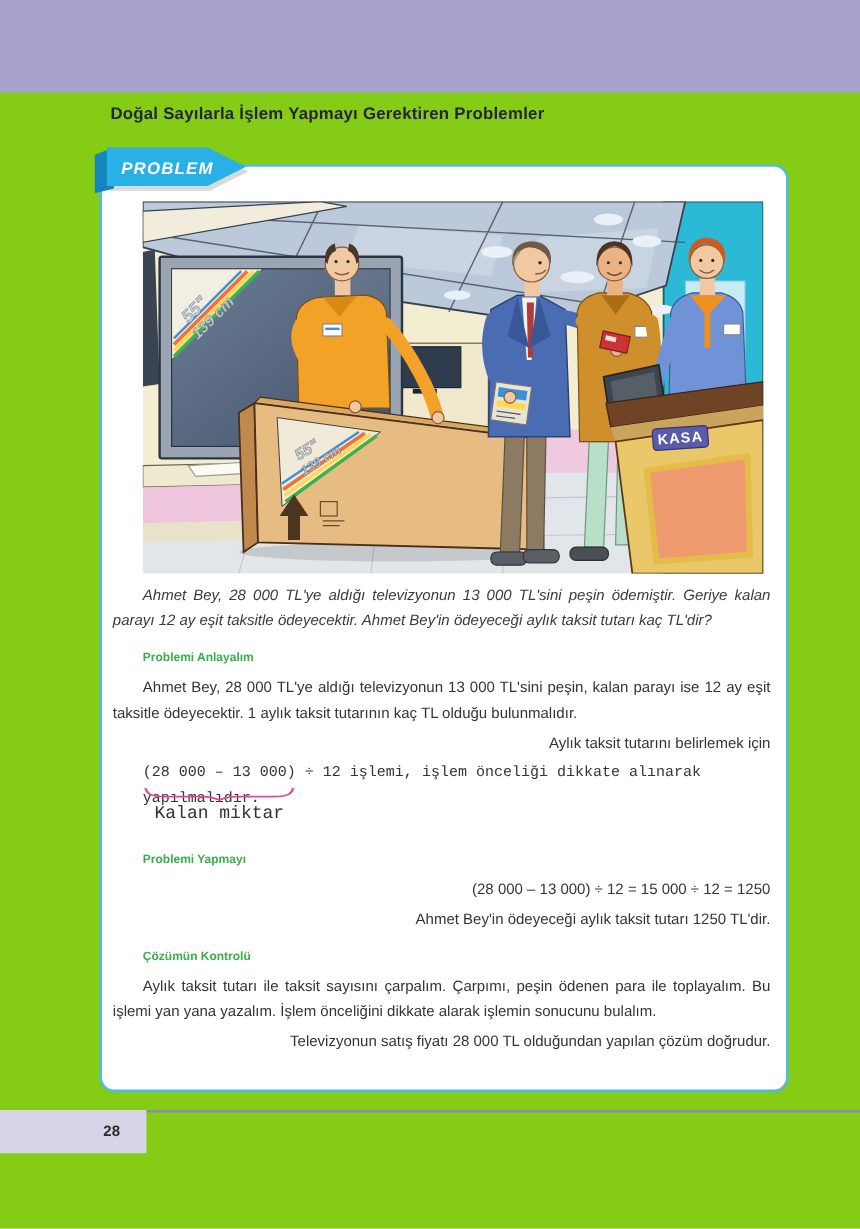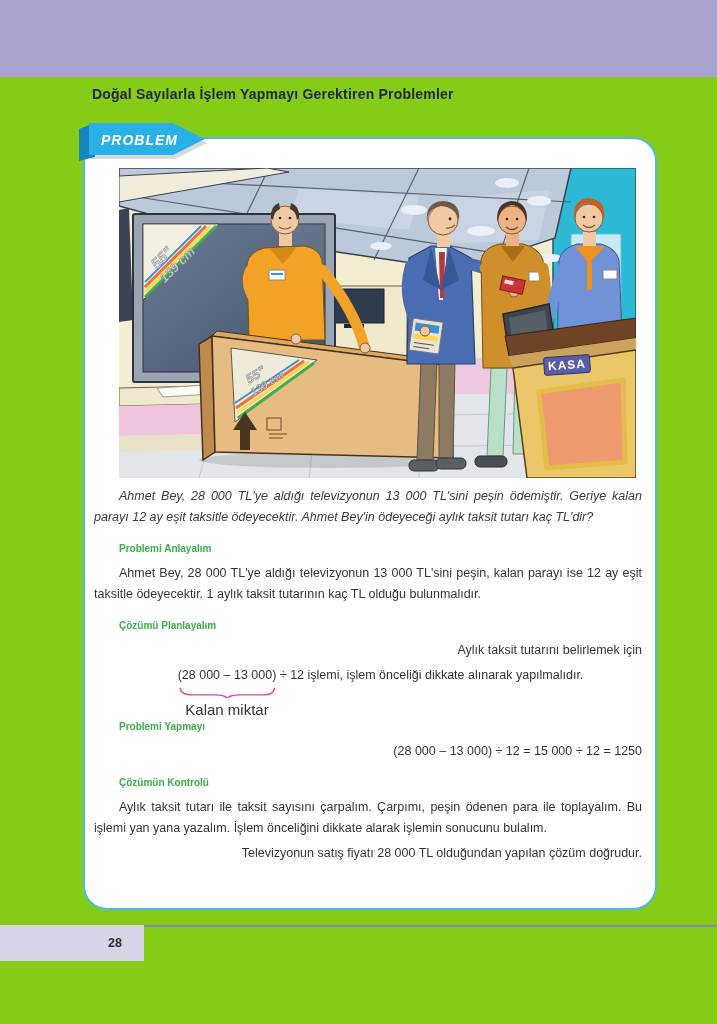--- a/index.html
+++ b/index.html
@@ -7,45 +7,45 @@
     position:relative;width:717px;height:1024px;background:#84cc16;overflow:hidden;
     font-family:"Liberation Sans", sans-serif;color:#343434;
   }
   .top-band{position:absolute;left:0;top:0;width:717px;height:77px;background:#a8a2cf;}
   .page-title{
     position:absolute;left:92px;top:86px;width:580px;
     font-size:14px;font-weight:bold;color:#26253c;letter-spacing:0.2px;
   }
   .content-box{
     position:absolute;left:83px;top:137px;width:574px;height:773px;
-    border:2px solid #4fbae6;border-radius:24px;box-sizing:border-box;
+    border:2px solid #4fbae6;border-radius:12px;box-sizing:border-box;
     background:#ffffff;
   }
   .ribbon{position:absolute;left:-8px;top:-18px;width:134px;height:42px;}
   .illu-wrap{position:absolute;left:34px;top:29px;width:517px;height:310px;}
   .text-flow{
     position:absolute;left:9px;top:347px;width:548px;
     font-size:12.5px;line-height:21px;text-align:justify;
   }
   .problem-statement{font-style:italic;text-indent:25px;margin:0 0 8px 0;color:#3a3a3a;}
   .sec-heading{
     font-size:10px;font-weight:bold;color:#3aad4a;margin:10px 0 4px 25px;text-align:left;
   }
   .sec-body{margin:0;text-indent:25px;}
   .eq-line{margin:4px 0 0 25px;text-align:right;text-indent:0;}
-  .plan-eq{margin:4px 0 30px 25px;text-align:center;position:relative;}
+  .plan-eq{margin:4px 0 30px 25px;text-align:left;position:relative;font-family:Liberation Mono, monospace;}
   .braced-wrap{position:relative;display:inline-block;}
   .brace-svg{position:absolute;left:1px;top:100%;width:calc(100% - 2px);height:11px;margin-top:1px;}
   .brace-label{
     position:absolute;left:50%;top:100%;margin-top:13px;transform:translateX(-50%);
     white-space:nowrap;font-size:15px;color:#333;
   }
   .bottom-rule{position:absolute;left:122px;top:925px;width:595px;height:2px;background:#8d85bd;}
   .pagenum-strip{
-    position:absolute;left:0;top:925px;width:144px;height:36px;background:#d8d4e8;
+    position:absolute;left:0;top:925px;width:122px;height:36px;background:#d8d4e8;
     display:flex;align-items:center;justify-content:flex-end;
   }
   .pagenum{font-size:12.5px;font-weight:bold;color:#2b2b2b;padding-right:22px;}
   svg text{font-family:"Liberation Sans", sans-serif;}
 </style>
 </head>
 <body>
 
 <div id="page">
 
@@ -259,35 +259,35 @@
       </svg>
     </div>
 
     <div class="text-flow">
 
       <p class="problem-statement">Ahmet Bey, 28 000 TL'ye aldığı televizyonun 13 000 TL'sini peşin ödemiştir. Geriye kalan parayı 12 ay eşit taksitle ödeyecektir. Ahmet Bey'in ödeyeceği aylık taksit tutarı kaç TL'dir?</p>
 
       <div class="sec-heading">Problemi Anlayalım</div>
       <p class="sec-body">Ahmet Bey, 28 000 TL'ye aldığı televizyonun 13 000 TL'sini peşin, kalan parayı ise 12 ay eşit taksitle ödeyecektir. 1 aylık taksit tutarının kaç TL olduğu bulunmalıdır.</p>
 
-      <div class="sec-heading">Çözümü Planlayalım</div>
       <p class="sec-body eq-line">Aylık taksit tutarını belirlemek için</p>
       <div class="plan-eq">
         <span class="braced-wrap">
           <span>(28 000 – 13 000)</span>
           <svg class="brace-svg" viewBox="0 0 100 14" preserveAspectRatio="none">
             <path d="M1,1 C2,8 6,10 14,10 L38,10 C44,10 47,11 50,14 C53,11 56,10 62,10 L86,10 C94,10 98,8 99,1" fill="none" stroke="#e8468f" stroke-width="1.6"></path>
           </svg>
           <span class="brace-label">Kalan miktar</span>
         </span>
         <span>÷ 12  işlemi, işlem önceliği dikkate alınarak yapılmalıdır.</span>
       </div>
 
       <div class="sec-heading">Problemi Yapmayı</div>
       <p class="sec-body eq-line">(28 000 – 13 000) ÷ 12 = 15 000 ÷ 12 = 1250</p>
+      <p class="sec-body eq-line">Ahmet Bey'in ödeyeceği aylık taksit tutarı 1250 TL'dir.</p>
 
       <div class="sec-heading">Çözümün Kontrolü</div>
       <p class="sec-body">Aylık taksit tutarı ile taksit sayısını çarpalım. Çarpımı, peşin ödenen para ile toplayalım. Bu işlemi yan yana yazalım. İşlem önceliğini dikkate alarak işlemin sonucunu bulalım.</p>
       <p class="sec-body eq-line">Televizyonun satış fiyatı 28 000 TL olduğundan yapılan çözüm doğrudur.</p>
 
     </div>
   </div>
 
   <div class="bottom-rule"></div>
   <div class="pagenum-strip">

